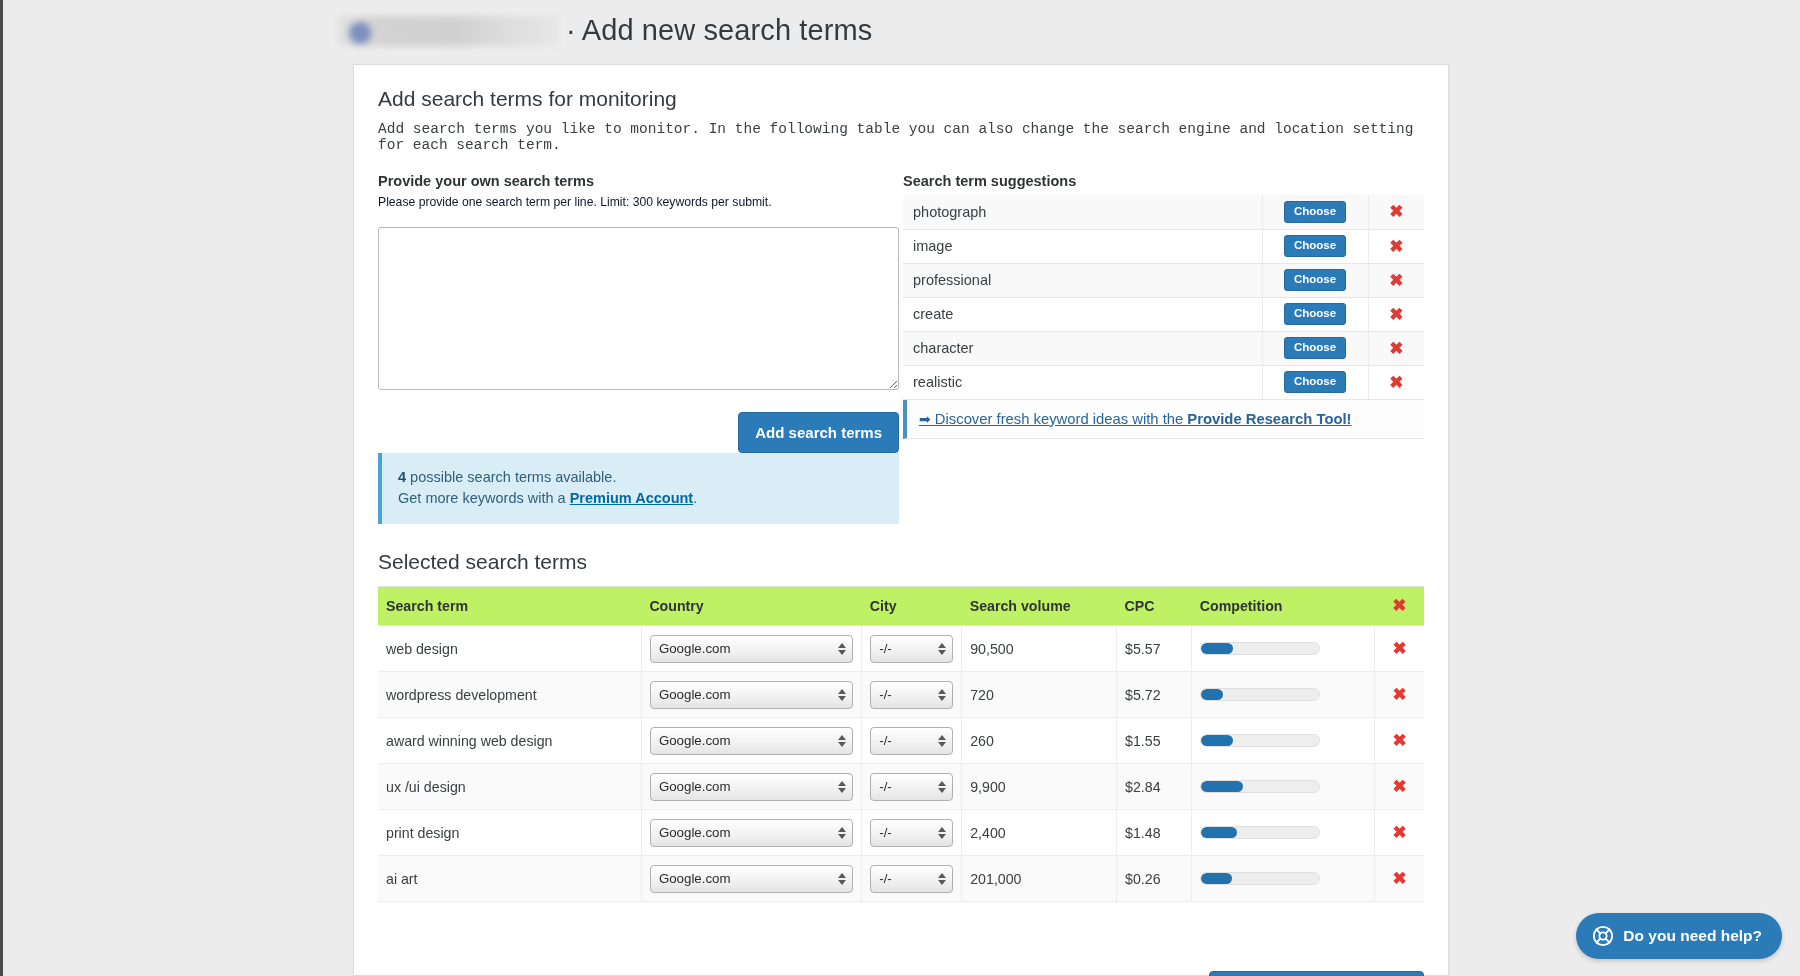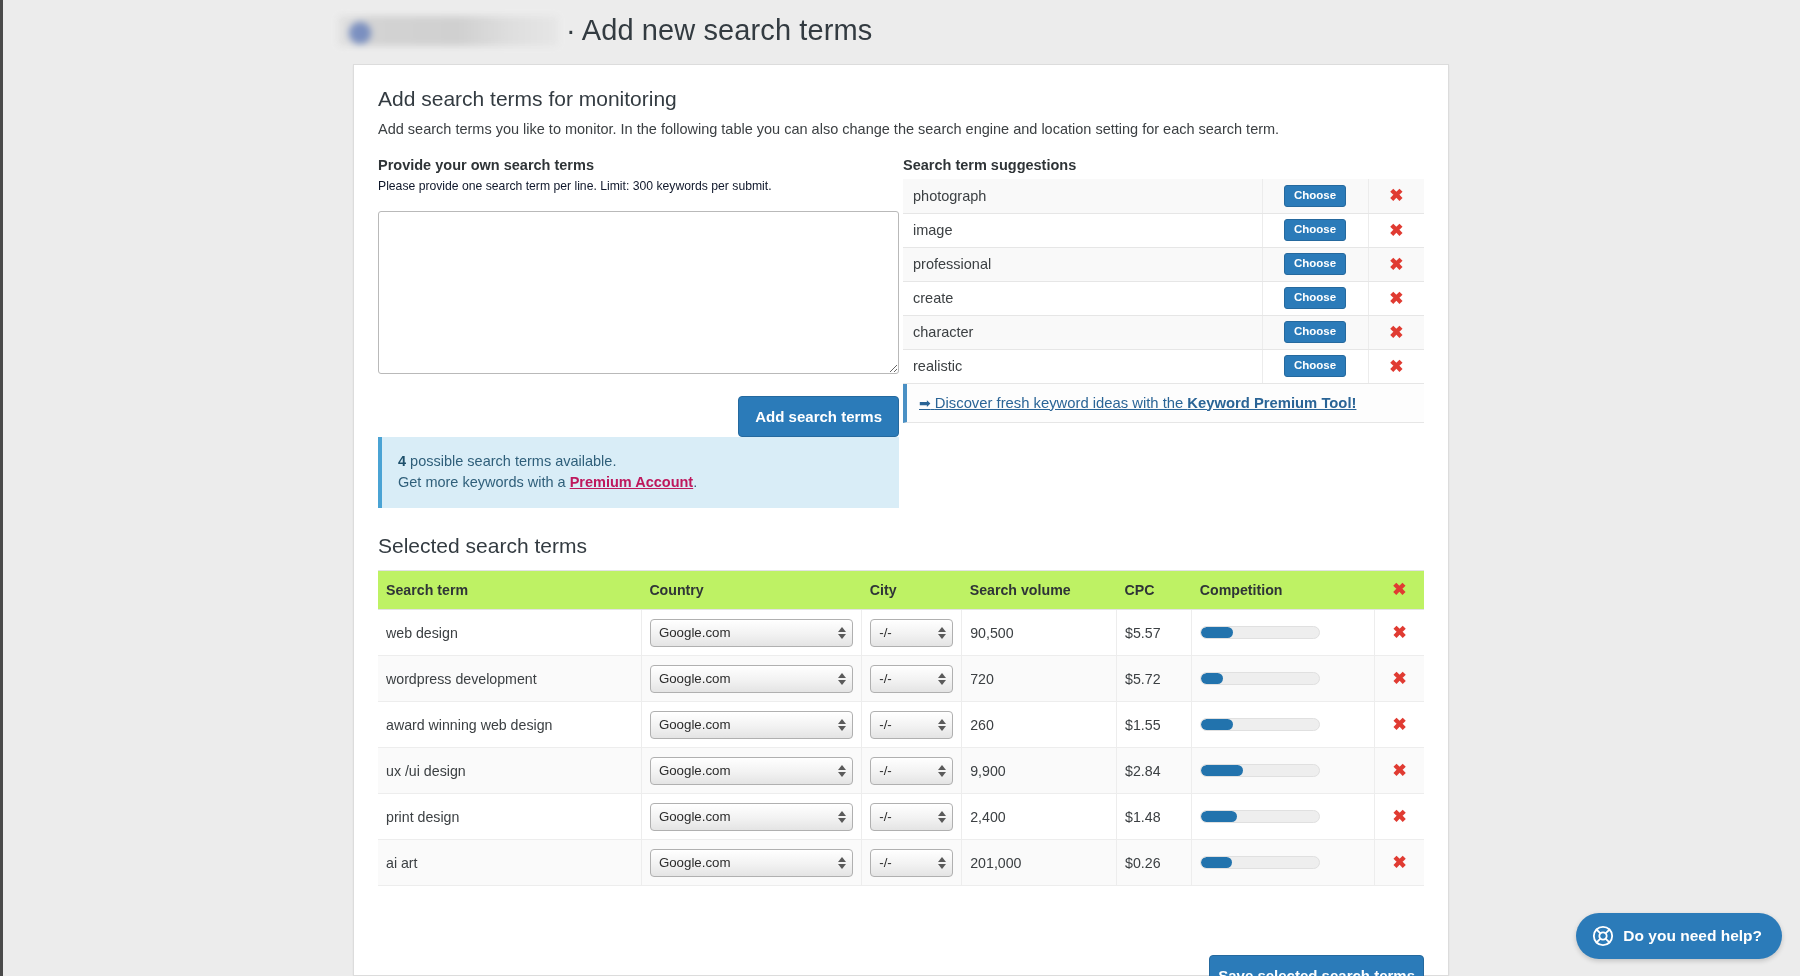--- a/index.html
+++ b/index.html
@@ -46,21 +46,21 @@
     border: 1px solid #dcdcdc;
     box-shadow: 0 1px 2px rgba(0,0,0,.05);
     padding: 22px 24px 0 24px;
   }
   h2.card-title {
     margin: 0 0 10px 0;
     font-size: 21px; font-weight: 400; color: #333b41;
   }
   .card-desc {
     margin: 0 0 20px 0;
-    font-size: 14.5px; color: #3c4043;
+    font-size: 14.5px; color: #3c4043; font-family: Liberation Mono, monospace;
   }
 
   
   .cols { display: flex; gap: 4px; }
   .col-left  { width: 524px; }
   .col-right { width: 524px; }
 
   .section-label {
     font-size: 14.5px; font-weight: bold; color: #2f3437;
     margin-bottom: 6px;
@@ -106,21 +106,21 @@
   
   .infobox {
     background: #d9edf7;
     border-left: 4px solid #4aa3d4;
     padding: 14px 16px 15px 16px;
     font-size: 14.5px;
     color: #2f5f7a;
     line-height: 1.45;
   }
   .infobox b { color: #1d4f6b; }
-  .infobox a { color: #be185d; font-weight: bold; text-decoration: underline; text-align: right; }
+  .infobox a { color: #0369a1; font-weight: bold; text-decoration: underline; text-align: right; }
 
   
   table.sugg {
     width: 100%;
     border-collapse: collapse;
     table-layout: fixed;
   }
   table.sugg td {
     border-bottom: 1px solid #e6e6e6;
     height: 34px;
@@ -369,21 +369,21 @@
               <span class="btn-choose">Choose</span>
             </td>
             <td class="s-del">
               <span class="x-icon">✖</span>
             </td>
           </tr>
         </tbody>
       </table>
 
       <div class="krt-bar">
-        <a href="#"><span class="arrow-glyph">➡</span>&nbsp;<span>Discover fresh keyword ideas with the </span><b>Keyword Premium Tool!</b></a>
+        <a href="#"><span class="arrow-glyph">➡</span>&nbsp;<span>Discover fresh keyword ideas with the </span><b>Provide Research Tool!</b></a>
       </div>
     </div>
 
   </div>
 
   <h3 class="sel-title">Selected search terms</h3>
 
   <table class="sel">
     <thead>
       <tr>

